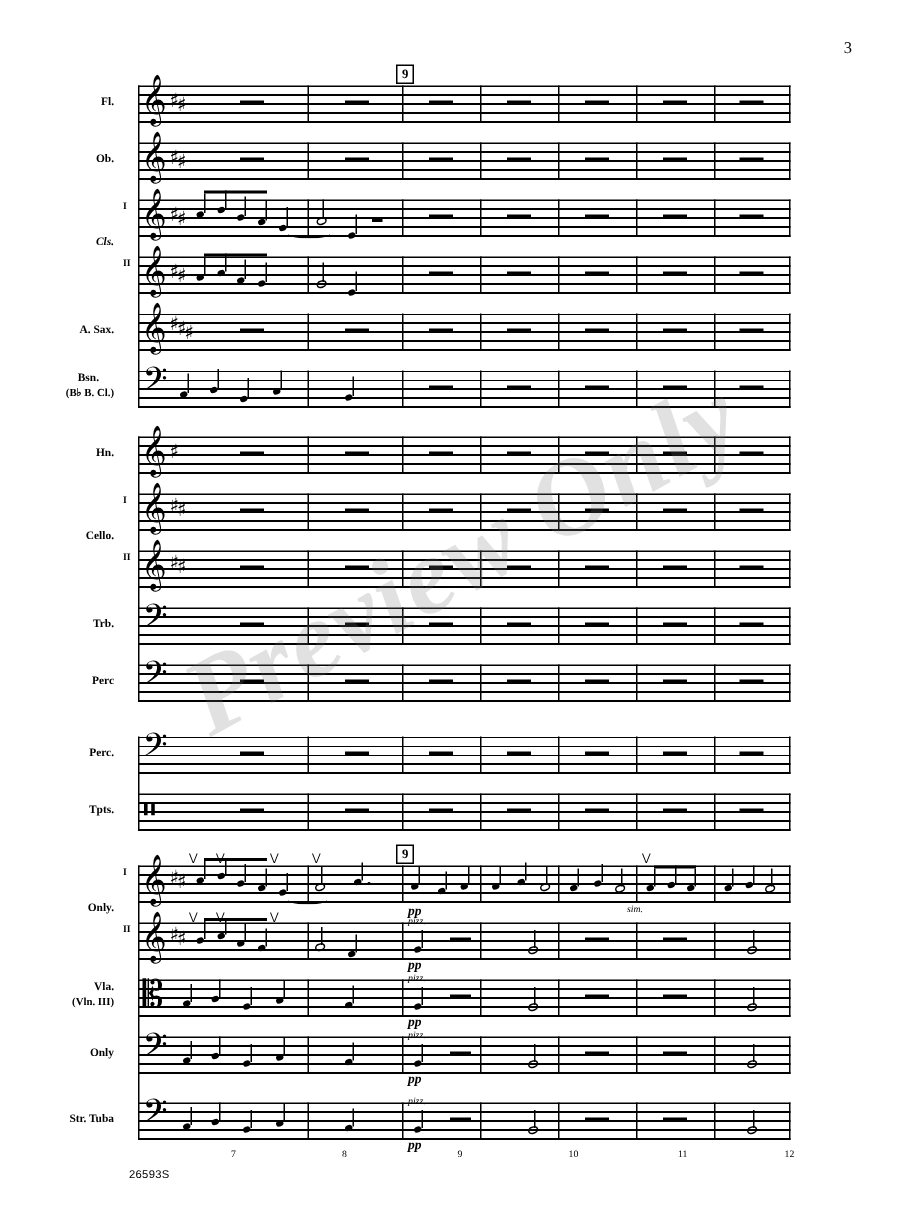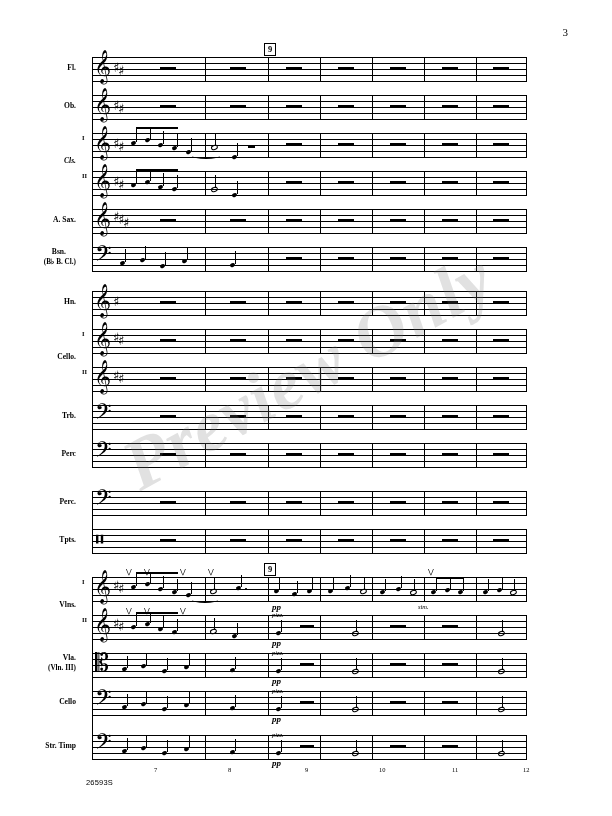--- a/index.html
+++ b/index.html
@@ -545,36 +545,36 @@
     <div class="mrest" style="left:493px; top:539px; width:16px;"></div>
 
     <div class="staff" style="left:92px; top:577px; width:435px; height:25px;"></div>
     <div class="part-num" style="left:82px; top:578px;">I</div>
     <div class="clef clef-g" style="left:94px; top:572px;">𝄞</div>
     <div class="ksig" style="left:113px; top:579px;">♯</div>
     <div class="ksig" style="left:118px; top:582px;">♯</div>
 
     <div class="staff" style="left:92px; top:615px; width:435px; height:25px;"></div>
     <div class="part-num" style="left:82px; top:616px;">II</div>
-    <div class="inst-label" style="left:18px; top:601px; width:58px;">Vlns.</div>
+    <div class="inst-label" style="left:18px; top:601px; width:58px;">Only.</div>
     <div class="clef clef-g" style="left:94px; top:610px;">𝄞</div>
     <div class="ksig" style="left:113px; top:617px;">♯</div>
     <div class="ksig" style="left:118px; top:620px;">♯</div>
 
     <div class="staff" style="left:92px; top:653px; width:435px; height:25px;"></div>
     <div class="inst-label" style="left:18px; top:654px; width:58px;">Vla.</div>
     <div class="inst-label inst-sub" style="left:14px; top:664px; width:62px;">(Vln. III)</div>
     <div class="clef clef-c" style="left:95px; top:650px;">𝄡</div>
 
     <div class="staff" style="left:92px; top:691px; width:435px; height:25px;"></div>
-    <div class="inst-label" style="left:18px; top:698px; width:58px;">Cello</div>
+    <div class="inst-label" style="left:18px; top:698px; width:58px;">Only</div>
     <div class="clef clef-f" style="left:95px; top:687px;">𝄢</div>
 
     <div class="staff" style="left:92px; top:735px; width:435px; height:25px;"></div>
-    <div class="inst-label" style="left:10px; top:742px; width:66px;">Str. Timp</div>
+    <div class="inst-label" style="left:10px; top:742px; width:66px;">Str. Tuba</div>
     <div class="clef clef-f" style="left:95px; top:731px;">𝄢</div>
 
     <div class="sysline" style="left:92px; top:577px; height:183px;"></div>
 
     <div class="barline" style="left:205px; top:577px; height:25px;"></div>
     <div class="barline" style="left:205px; top:615px; height:25px;"></div>
     <div class="barline" style="left:205px; top:653px; height:25px;"></div>
     <div class="barline" style="left:205px; top:691px; height:25px;"></div>
     <div class="barline" style="left:205px; top:735px; height:25px;"></div>
 

